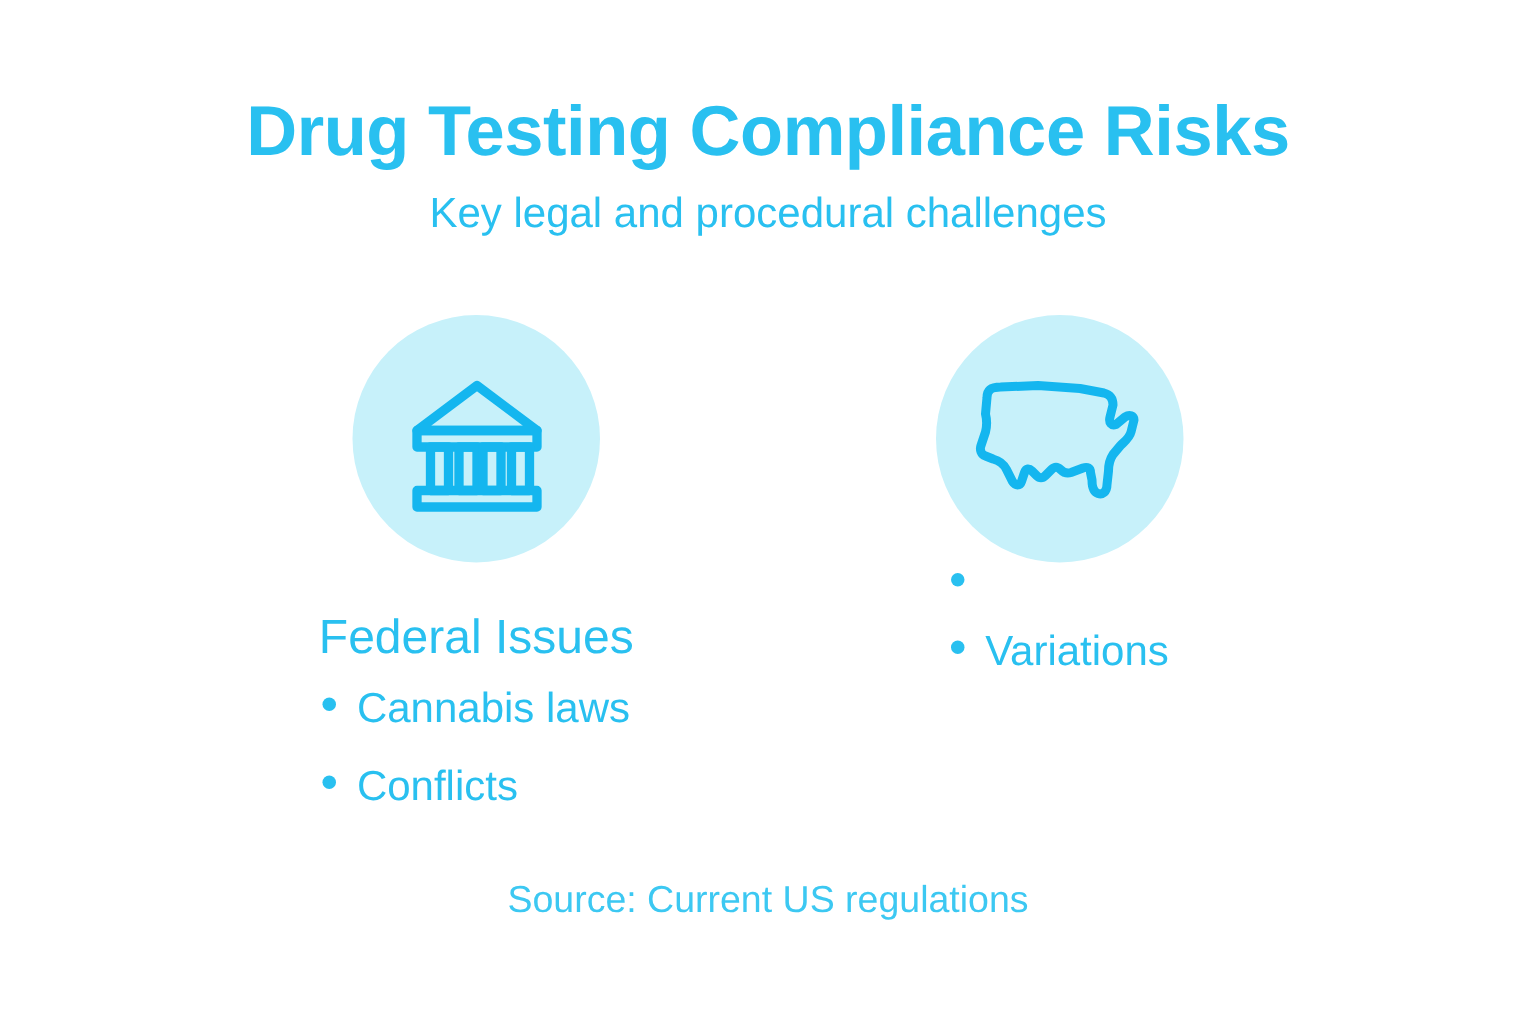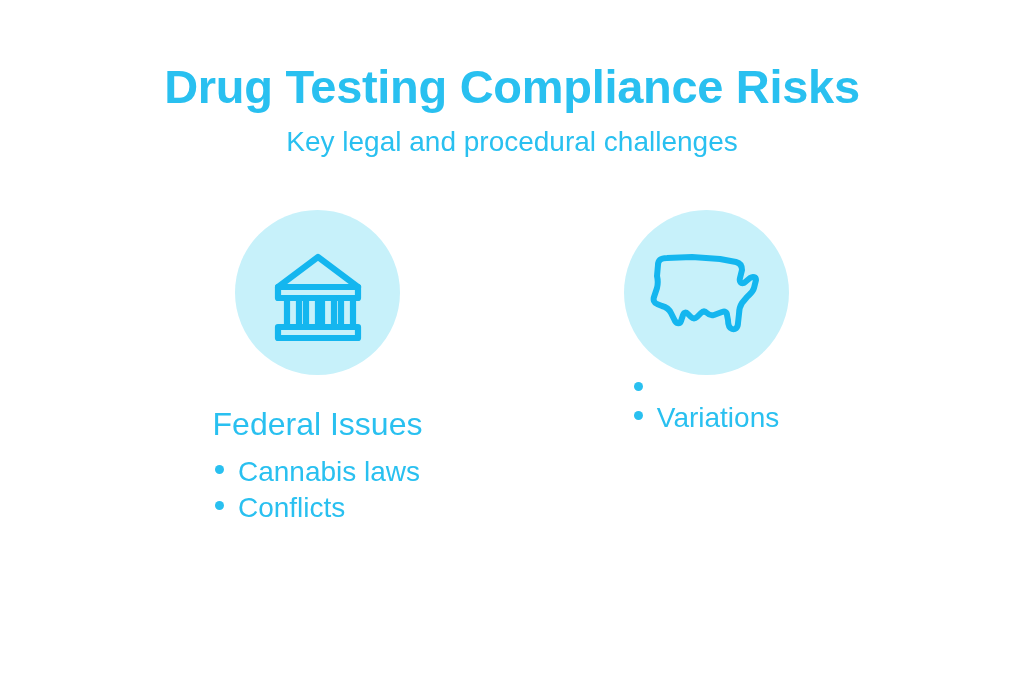--- a/index.html
+++ b/index.html
@@ -90,21 +90,21 @@
   }
 
   .bullet-list {
     list-style: none;
     margin: 14px 0 0 0;
     padding: 0;
   }
   .bullet-list li {
     display: flex;
     align-items: baseline;
-    margin-bottom: 4px;
+    margin-bottom: 20px;
     font-size: 28px;
     color: #29c0f0;
     line-height: 1.15;
     white-space: nowrap;
   }
   .bullet-list li:last-child {
     margin-bottom: 0;
   }
   .bullet-dot {
     width: 9px;
@@ -229,14 +229,15 @@
         <li>
           <span class="bullet-dot"></span>
           <span>Variations</span>
         </li>
       </ul>
 
     </div>
 
   </div>
 
+  <div class="source">Source: Current US regulations</div>
 
 </div>
 
 </body></html>

